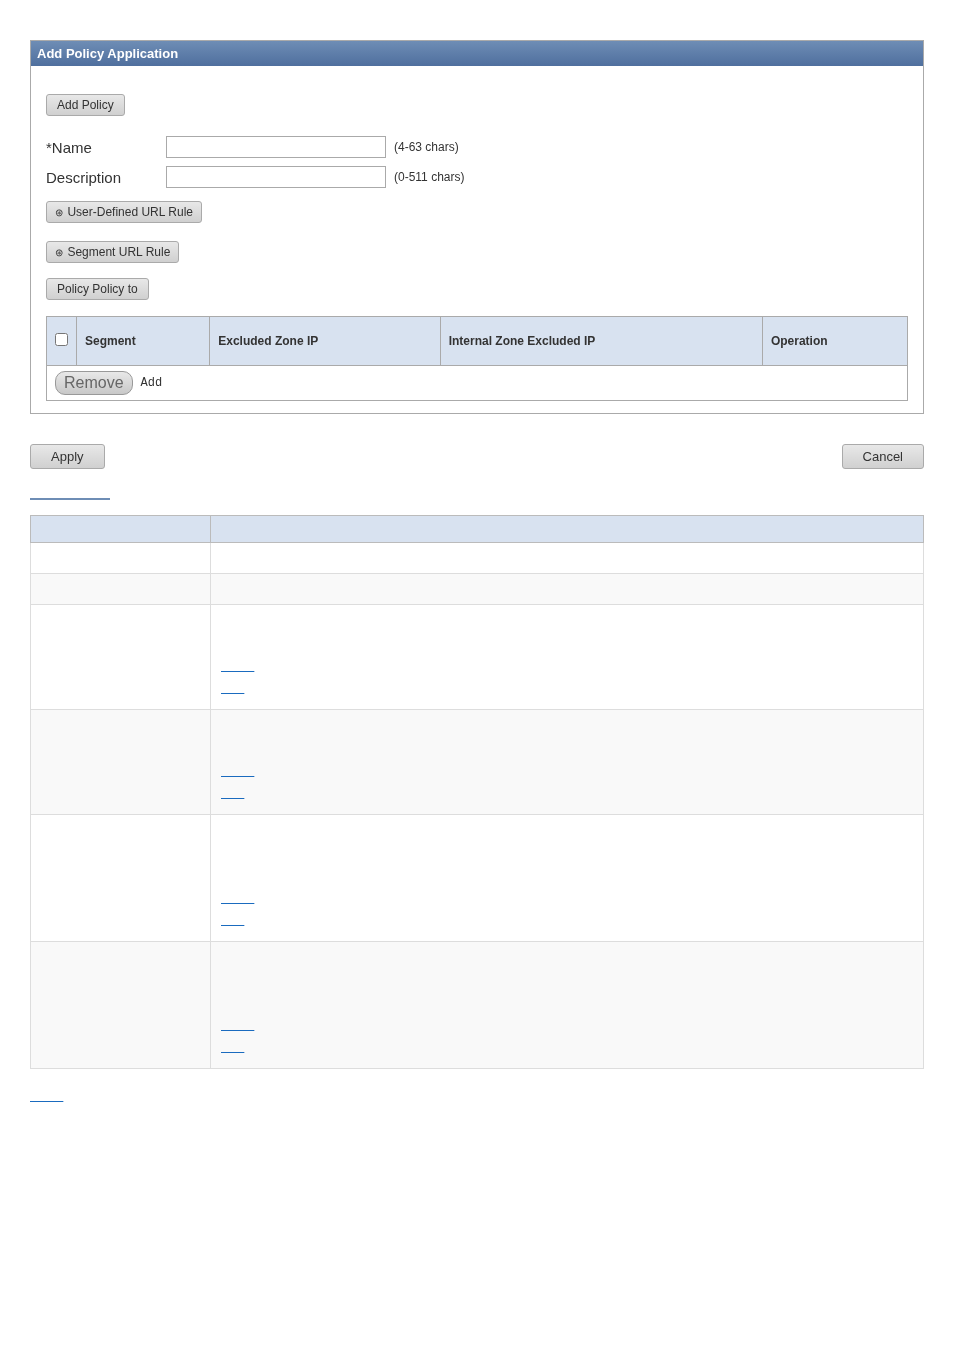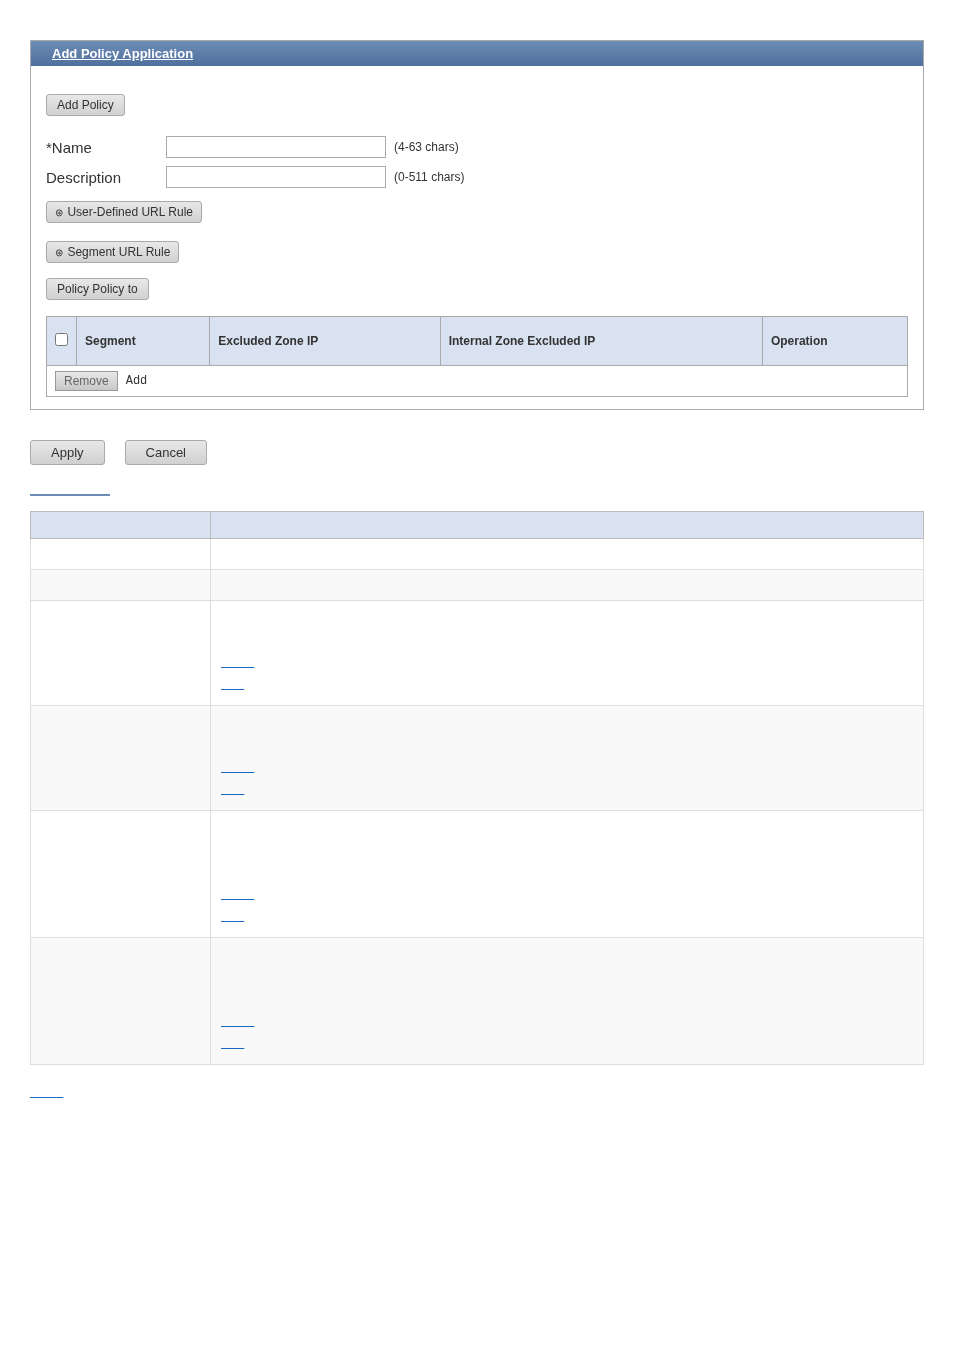--- a/index.html
+++ b/index.html
@@ -19,24 +19,23 @@
 
     
     .panel {
       border: 1px solid #aaa;
       margin-bottom: 30px;
     }
 
     .panel-header {
       background: linear-gradient(to bottom, #6e8db5, #4f6f9e);
       color: #fff;
-      padding: 5px 21px;
+      padding: 5px 6px;
       font-size: 13px;
       font-weight: bold;
-      text-decoration: underline;
     }
 
     .panel-body {
       padding: 12px 15px;
       background: #fff;
       margin-top: 16px;
     }
 
     
     .section-btn {
@@ -127,39 +126,39 @@
       border: 1px solid #aaa;
       border-top: none;
       padding: 5px 8px;
       background: #fff;
     }
 
     .action-btn {
       display: inline-block;
       background: linear-gradient(to bottom, #e8e8e8, #c8c8c8);
       border: 1px solid #999;
-      border-radius: 0;
+      border-radius: 10px;
       padding: 2px 8px;
-      font-size: 12px;
+      font-size: 16px;
       color: #666;
       cursor: pointer;
     }
 
     .add-link {
       font-size: 12px;
       color: #333;
       text-decoration: none;
       cursor: pointer;
       font-family: Liberation Mono, monospace;
     }
 
     
     .form-buttons {
       display: flex;
-      justify-content: flex-start;
+      justify-content: space-between;
       gap: 20px;
       margin: 15px 0 29px 0;
     }
 
     .btn-apply, .btn-cancel {
       padding: 4px 20px;
       font-size: 13px;
       border: 1px solid #aaa;
       border-radius: 3px;
       cursor: pointer;

